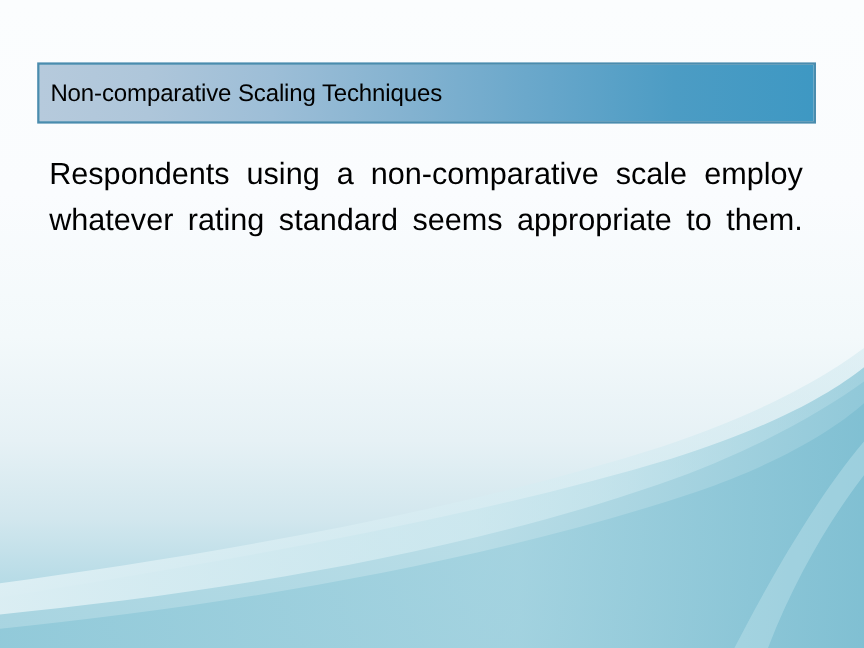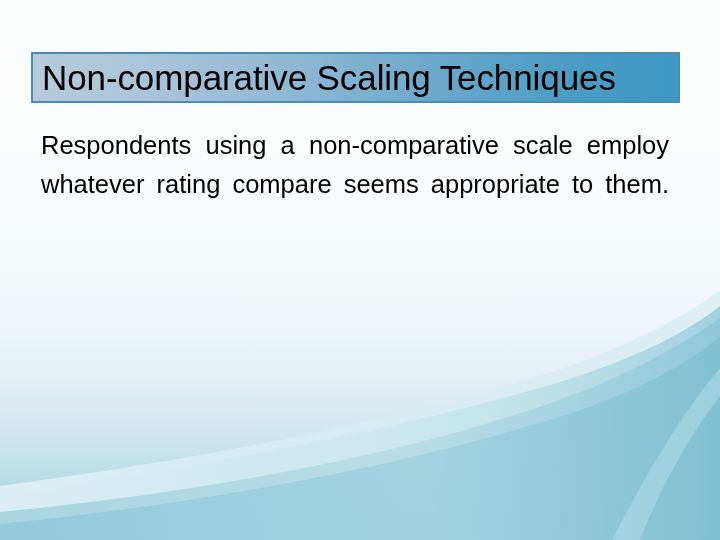--- a/index.html
+++ b/index.html
@@ -53,21 +53,21 @@
         #9dbed7 30%,
         #83b2d0 48%,
         #66a6ca 66%,
         #4c9cc4 82%,
         #3e98c3 100%);
     display: flex;
     align-items: center;
     padding-left: 9px;
   }
   #title-text {
-    font-size: 35px;
+    font-size: 20px;
     line-height: 30px;
     color: #000000;
     white-space: nowrap;
     letter-spacing: -0.1px;
   }
 
   
   #body-block {
     position: absolute;
     left: 41px;
@@ -123,16 +123,16 @@
     <path d="M0,486 C160,464 370,430 552,372 C636,344 688,314 720,290 L720,318 C684,344 628,376 548,404 C368,466 160,496 0,512 Z" fill="url(#wv3)"></path>
 
     <path d="M612,540 C648,470 686,408 720,368 L720,396 C694,430 664,478 640,540 Z" fill="#bfe2ea" opacity="0.45"></path>
   </svg>
 
   <div id="title-box">
     <span id="title-text">Non-comparative Scaling Techniques</span>
   </div>
 
   <div id="body-block">
-    <p class="para first">Respondents using a non-comparative scale employ whatever rating compare seems appropriate to them.</p>
+    <p class="para first">Respondents using a non-comparative scale employ whatever rating standard seems appropriate to them.</p>
   </div>
 
 </div>
 
 </body></html>

